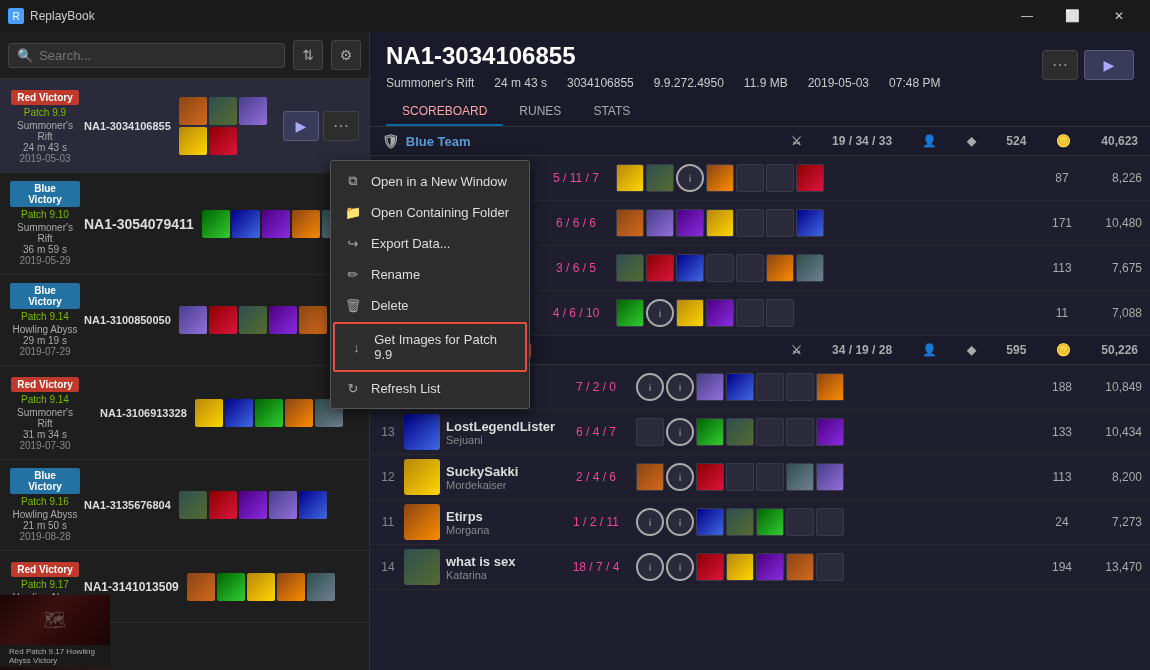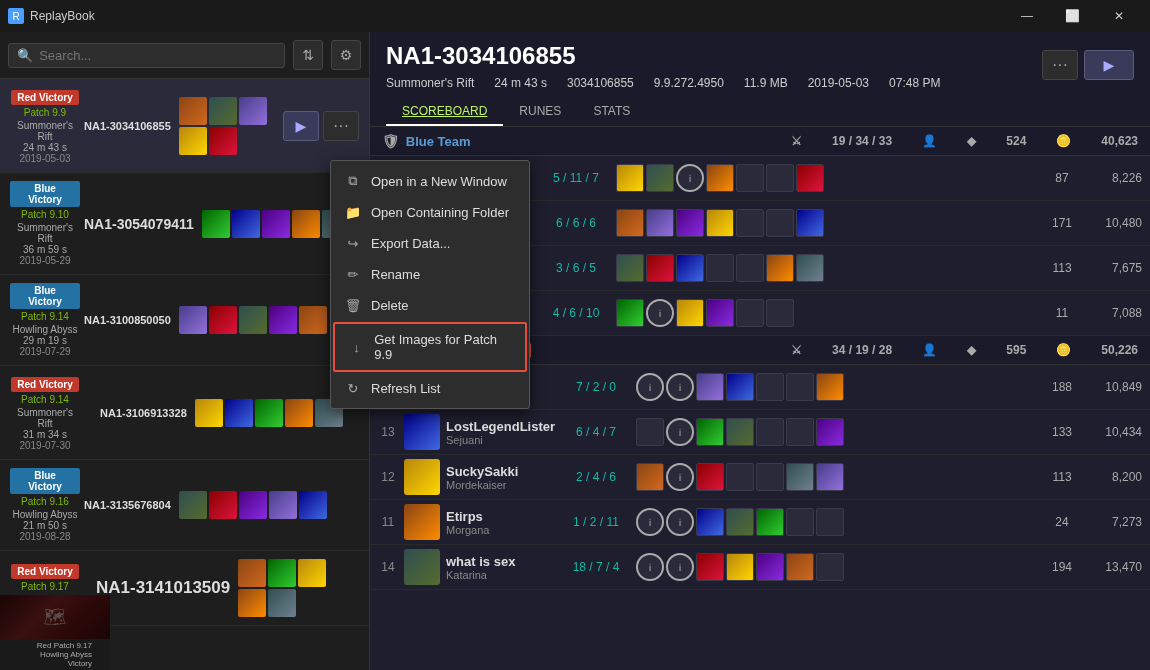--- a/index.html
+++ b/index.html
@@ -227,23 +227,22 @@
       gap: 0;
     }
     .tab {
       padding: 6px 16px;
       font-size: 12px;
       cursor: pointer;
       border-bottom: 2px solid transparent;
       color: #aaa;
     }
     .tab.active {
-      color: #bef264;
-      border-bottom: 2px solid #ffffff;
-      text-decoration: underline;
+      color: #fca5a5;
+      border-bottom: 2px solid #0369a1;
     }
     .action-btn {
       width: 36px;
       height: 30px;
       background: #2d2d2d;
       border: 1px solid #444;
       border-radius: 3px;
       display: flex;
       align-items: center;
       justify-content: center;
@@ -305,21 +304,21 @@
       height: 36px;
       border-radius: 3px;
       background: #3a3a4a;
       margin: 0 6px;
       position: relative;
       overflow: hidden;
     }
     .player-info { min-width: 110px; }
     .player-name { font-size: 13px; color: #ddd; font-weight: bold; }
     .player-champ { font-size: 11px; color: #888; }
-    .player-kda { width: 80px; font-size: 12px; color: #14b8a6; text-align: center; }
+    .player-kda { width: 80px; font-size: 12px; color: #ec4899; text-align: center; }
     .items-group {
       display: flex;
       gap: 2px;
       flex: 1;
     }
     .item-box {
       width: 28px;
       height: 28px;
       background: #2a2a3a;
       border-radius: 2px;
@@ -355,25 +354,24 @@
       width: 100%;
       height: 50px;
       background: linear-gradient(135deg, #1a0a0a 0%, #3a1a1a 50%, #2a0a0a 100%);
       display: flex;
       align-items: center;
       justify-content: center;
       font-size: 8px;
       color: #888;
     }
     .thumbnail-label {
-      padding: 2px 18px;
+      padding: 2px 9px;
       font-size: 8px;
       color: #aaa;
       background: #1a1a1a;
-      text-align: right;
     }
   </style>
 </head>
 <body>
 
 <div class="titlebar">
   <div class="titlebar-logo">
     <div class="titlebar-logo-icon">R</div>
     <span>ReplayBook</span>
   </div>
@@ -493,21 +491,21 @@
       </div>
 
       <div class="replay-item">
         <div class="victory-badge">
           <div class="badge red">Red Victory</div>
           <div class="patch-label">Patch 9.17</div>
           <div class="map-label">Howling Abyss</div>
           <div class="time-label">22 m 13 s</div>
           <div class="date-label"></div>
         </div>
-        <div style="font-size:17px;font-weight:bold;color:#ddd;margin-left:16px;">NA1-3141013509</div>
+        <div style="font-size:12px;font-weight:bold;color:#ddd;margin-left:4px;">NA1-3141013509</div>
         <div class="champ-icons">
           <div class="champ-icon-placeholder c1"></div>
           <div class="champ-icon-placeholder c6"></div>
           <div class="champ-icon-placeholder c4"></div>
           <div class="champ-icon-placeholder c9"></div>
           <div class="champ-icon-placeholder c10"></div>
         </div>
       </div>
 
     </div>

